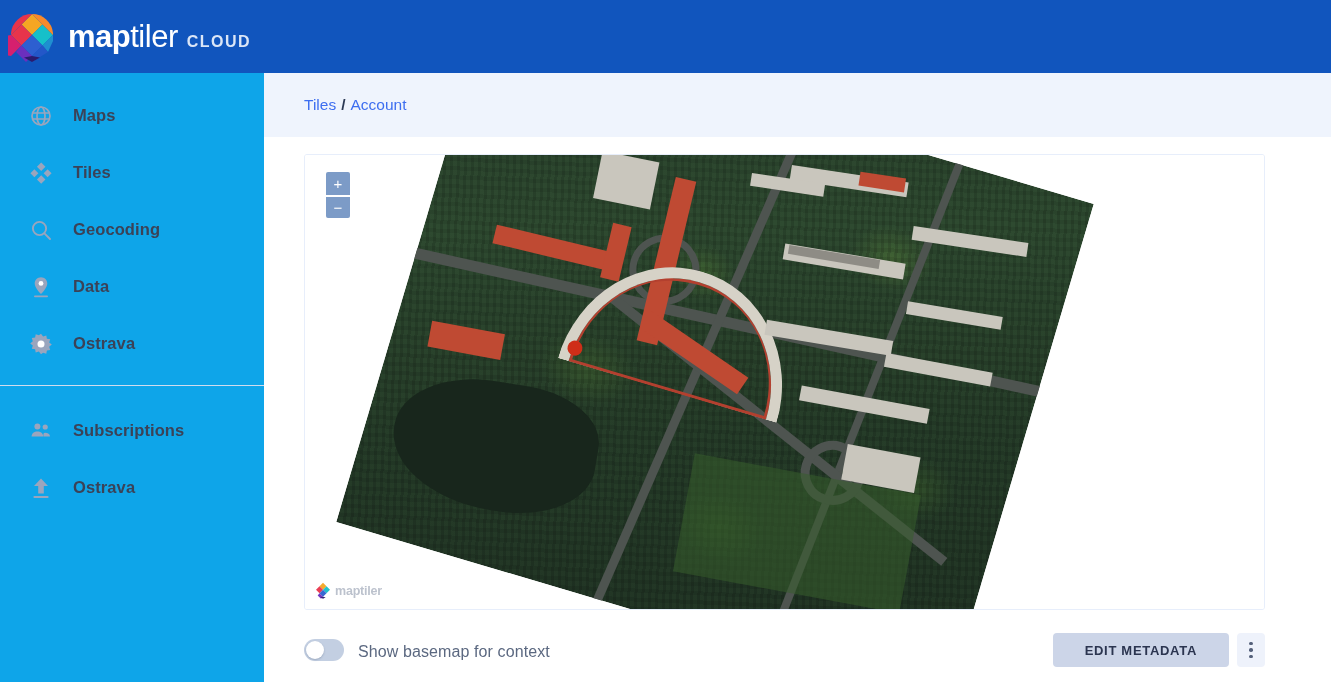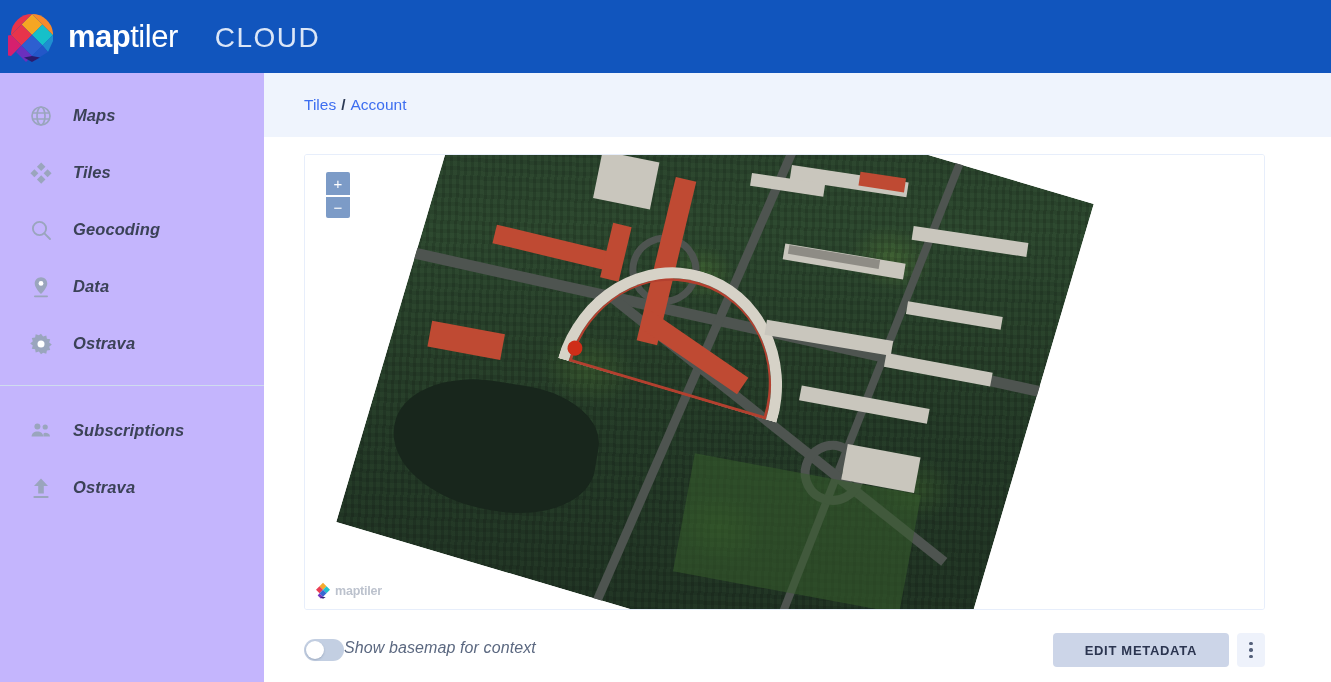--- a/index.html
+++ b/index.html
@@ -30,36 +30,34 @@
     white-space: nowrap;
   }
   .brand-maptiler {
     font-size: 31px;
     letter-spacing: -0.5px;
     color: #ffffff;
     font-weight: 400;
   }
   .brand-maptiler b { font-weight: 700; }
   .brand-cloud {
-    font-size: 28px;
+    font-size: 16px;
     letter-spacing: 1.5px;
     color: #dbe6f7;
-    font-weight: 400;
-    margin-left: 28px;
+    font-weight: 700;
   }
 
   
   .sidebar {
     position: absolute;
     top: 73px; left: 0;
     width: 279px;
     height: 609px;
-    background: #c4b5fd;
+    background: #0ea5e9;
     border-right: 1px solid #dde6f4;
-    font-style: italic;
   }
   .nav-group { padding-top: 14px; }
   .nav-group.second { padding-top: 16px; }
   .nav-divider {
     height: 1px;
     background: #cfdcee;
     margin: 13px 0 0 0;
   }
   .nav-item {
     display: flex;
@@ -217,21 +215,21 @@
     letter-spacing: -0.2px;
   }
 
   
   .bottom-bar {
     display: flex;
     align-items: center;
     padding: 16px 66px 0 40px;
     height: 64px;
   }
-  .toggle-row { display: flex; align-items: flex-start; cursor: pointer; font-style: italic; }
+  .toggle-row { display: flex; align-items: flex-end; gap: 14px; cursor: pointer; }
   .toggle {
     width: 40px; height: 22px;
     border-radius: 11px;
     background: #c3cfe2;
     position: relative;
     flex: none;
   }
   .toggle .knob {
     position: absolute;
     top: 2px; left: 2px;

